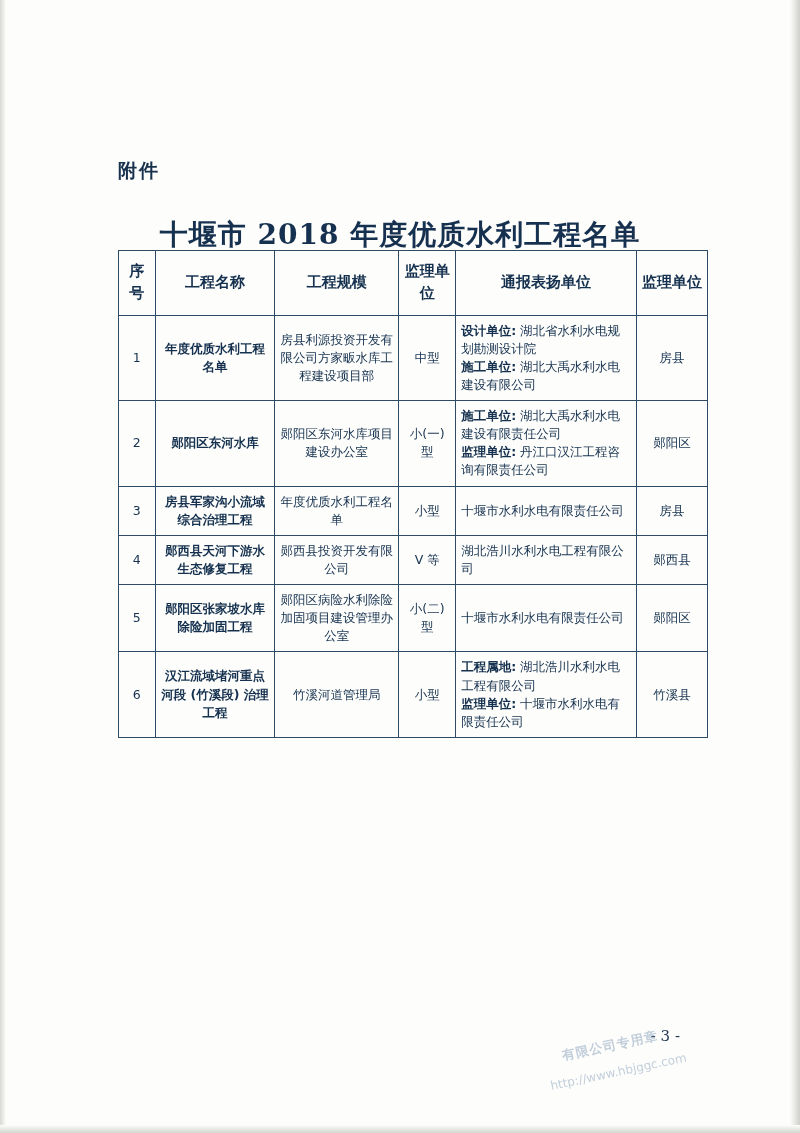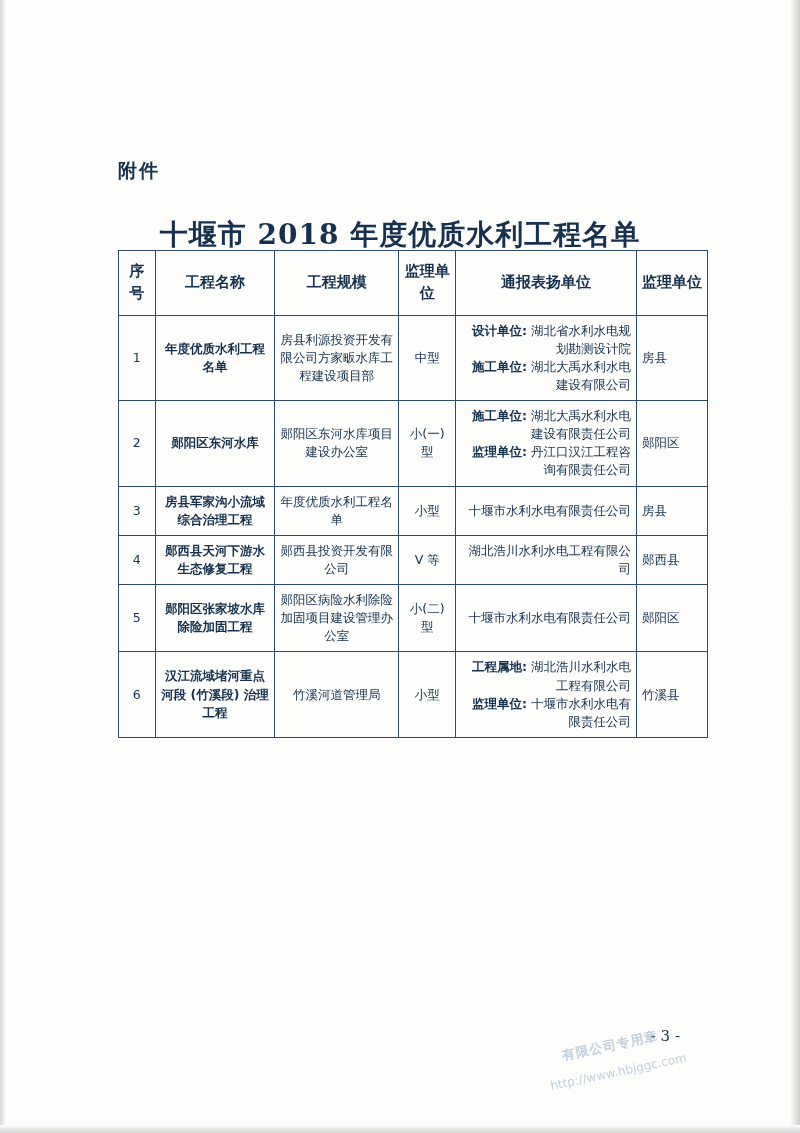--- a/index.html
+++ b/index.html
@@ -95,27 +95,27 @@
   .col-area  { width: 70px; }
 
   td.c-center { text-align: center; }
   td.c-name, td.c-legal {
     text-align: center;
     font-weight: bold;
     font-size: 13px;
   }
   td.c-legal { font-weight: normal; }
   td.c-unit {
-    text-align: right;
+    text-align: left;
     padding-left: 8px;
     margin-top: 48px;
   }
   td.c-unit .ln { display: block; }
   td.c-unit b { font-weight: bold; }
-  td.c-area { }
+  td.c-area { text-align: center; }
   td.c-no { font-size: 13px; }
 
   .page-number {
     position: absolute;
     right: 120px;
     bottom: 88px;
     font-size: 15px;
     color: #1d3553;
     font-family: "DejaVu Serif", "Liberation Serif", serif;
   }

